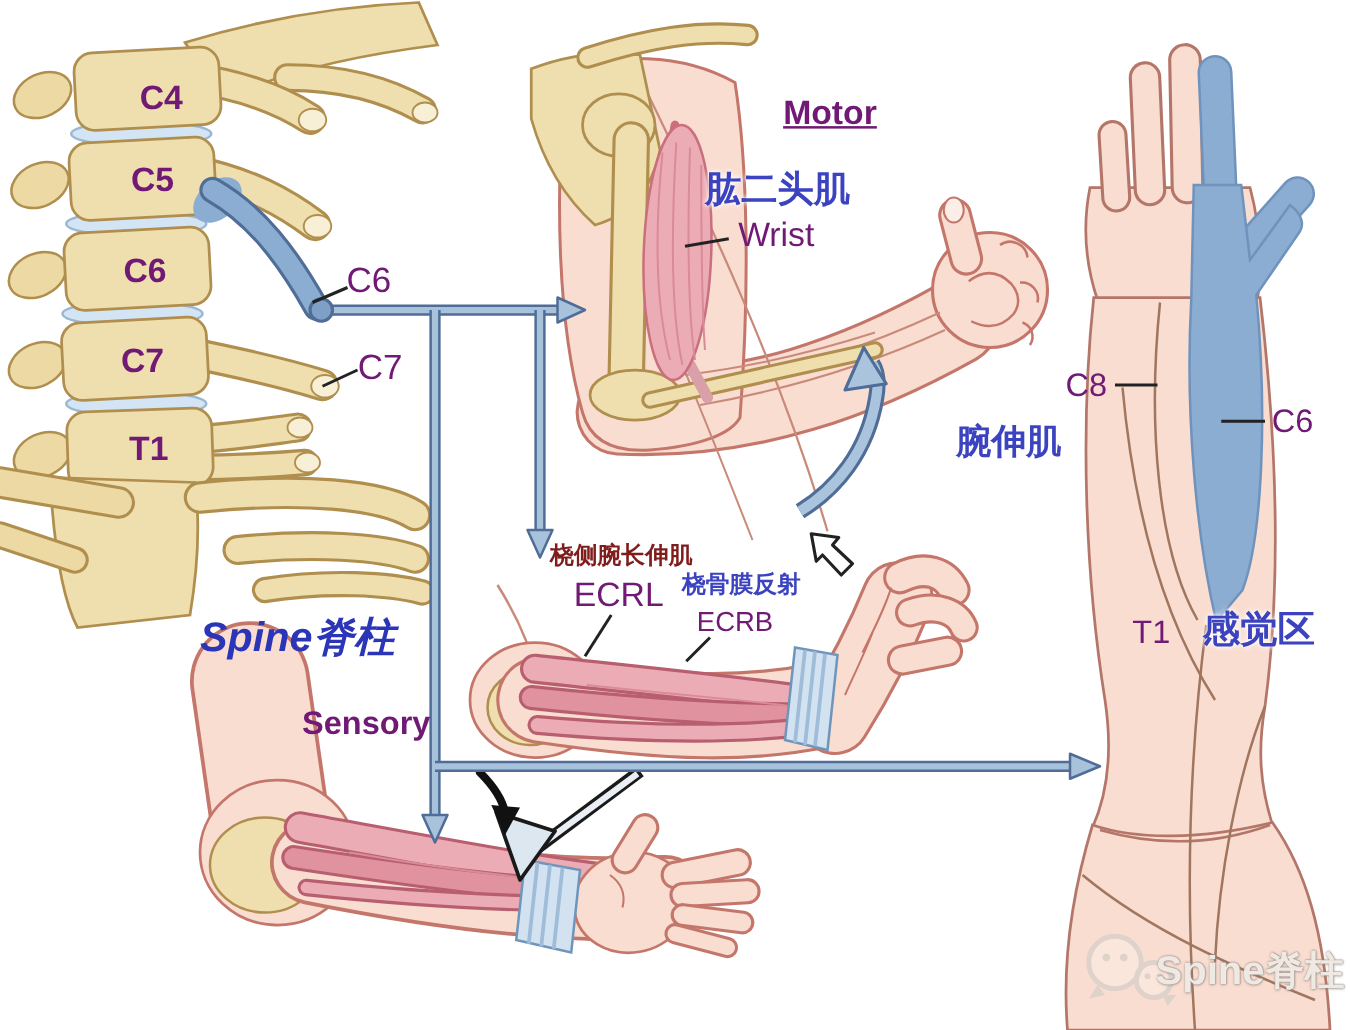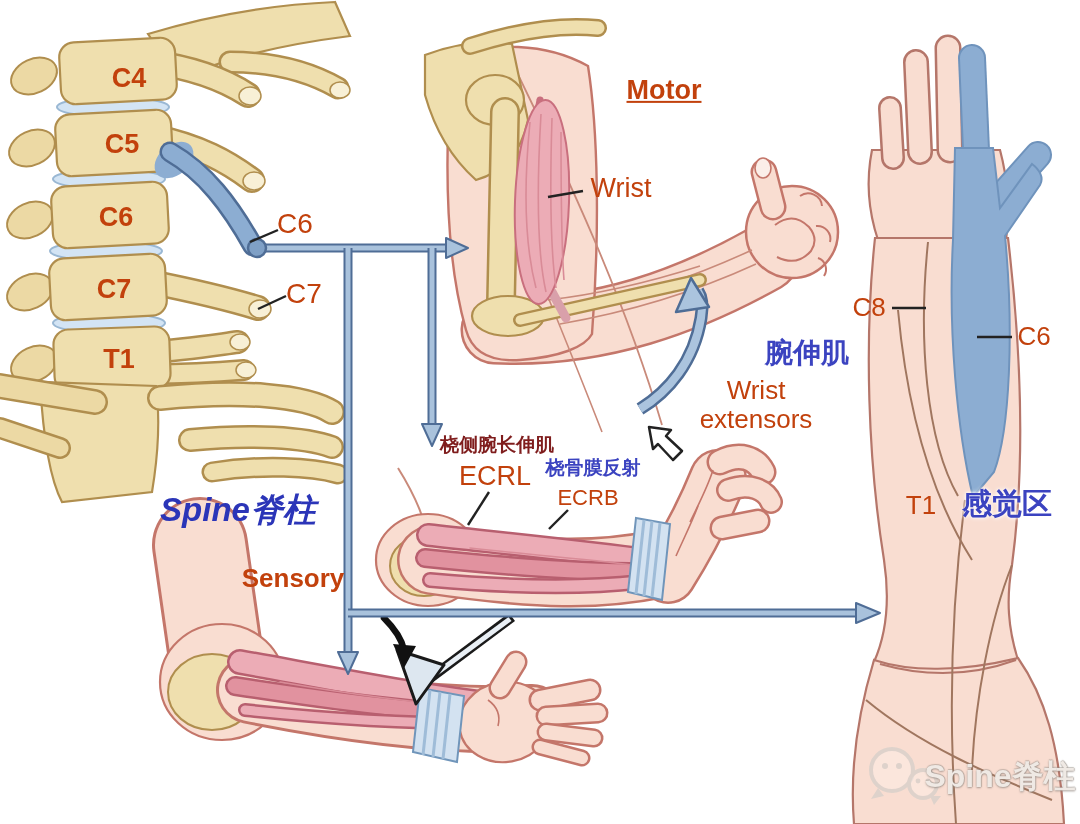--- a/index.html
+++ b/index.html
@@ -1,21 +1,21 @@
 <!DOCTYPE html>
 <html><head>
 <meta charset="utf-8">
 <style>
   html,body{margin:0;padding:0;background:#ffffff;}
   .stage{
     position:relative;width:1080px;height:824px;background:#ffffff;overflow:hidden;
     font-family:"Liberation Sans","DejaVu Sans",sans-serif;
   }
   .stage svg{position:absolute;left:0;top:0;}
-  .lbl{position:absolute;transform:translate(-50%,-50%);white-space:nowrap;color:#c2410c;line-height:1.12;}
+  .lbl{position:absolute;transform:translate(-50%,-50%);white-space:nowrap;color:#701a75;line-height:1.12;}
   .lbl.center{text-align:center;}
   .cn{color:#3b43c0;font-weight:bold;text-shadow:0 0 3px #fff,0 0 5px #fff;}
   .cn-light{color:#7f1d1d;font-weight:bold;text-shadow:0 0 3px #fff;}
   .bold{font-weight:bold;}
   .brand{color:#2b35b8;font-weight:bold;font-style:italic;}
   .wm-text{color:#efe9e4;font-weight:bold;
     text-shadow:0 1px 2px rgba(145,135,128,.75),0 -1px 1px rgba(145,135,128,.45),1px 0 1px rgba(145,135,128,.45);}
   .wrap{white-space:normal;width:150px;}
 </style>
 </head>
@@ -327,24 +327,24 @@
 <div class="lbl bold" style="left:116px;top:217px;font-size:27px;">C6</div>
 <div class="lbl bold" style="left:114px;top:289px;font-size:27px;">C7</div>
 <div class="lbl bold" style="left:119px;top:359px;font-size:27px;">T1</div>
 
 <div class="lbl" style="left:295px;top:224px;font-size:28px;">C6</div>
 <div class="lbl" style="left:304px;top:294px;font-size:28px;">C7</div>
 
 <div class="lbl brand" style="left:238px;top:510px;font-size:33px;">Spine脊柱</div>
 
 <div class="lbl bold" style="left:664px;top:90px;font-size:27px;text-decoration:underline;">Motor</div>
+<div class="lbl cn" style="left:622px;top:152px;font-size:29px;">肱二头肌</div>
 <div class="lbl" style="left:621px;top:188px;font-size:27px;">Wrist</div>
 
 <div class="lbl cn" style="left:772px;top:353px;font-size:28px;margin-left:35px;">腕伸肌</div>
-<div class="lbl center wrap" style="left:756px;top:405px;font-size:26px;">Wrist extensors</div>
 
 <div class="lbl cn-light" style="left:497px;top:445px;font-size:19px;">桡侧腕长伸肌</div>
 <div class="lbl" style="left:495px;top:476px;font-size:27px;">ECRL</div>
 <div class="lbl cn" style="left:593px;top:468px;font-size:19px;">桡骨膜反射</div>
 <div class="lbl" style="left:588px;top:498px;font-size:22px;">ECRB</div>
 
 <div class="lbl bold" style="left:293px;top:579px;font-size:26px;">Sensory</div>
 
 <div class="lbl" style="left:869px;top:308px;font-size:26px;">C8</div>
 <div class="lbl" style="left:1034px;top:337px;font-size:26px;">C6</div>

